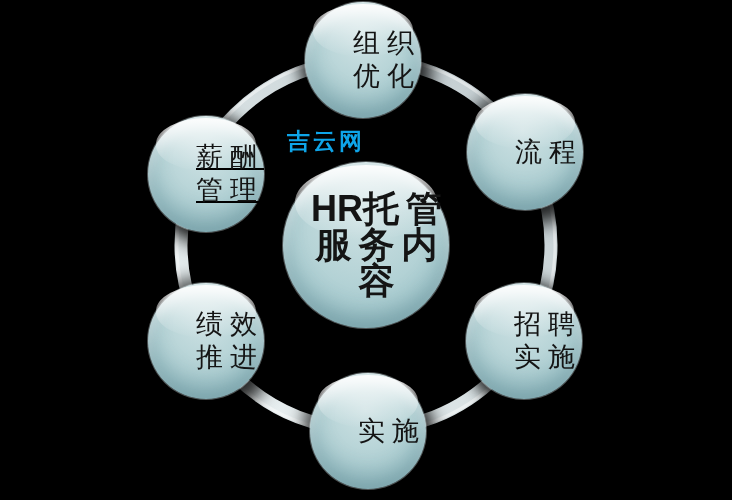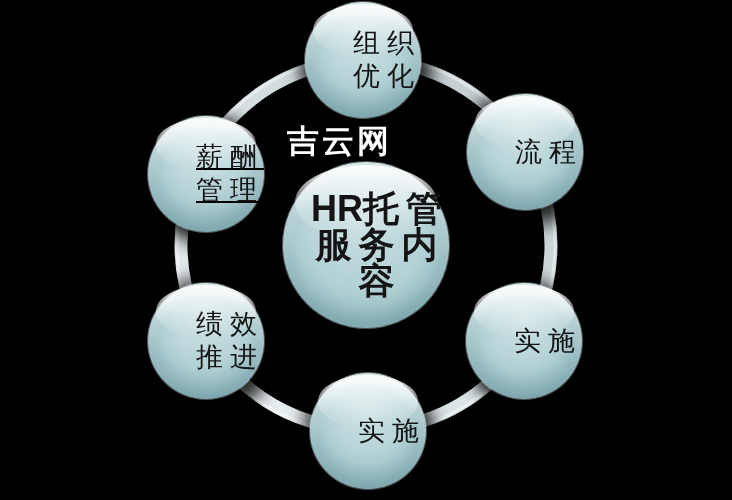--- a/index.html
+++ b/index.html
@@ -33,22 +33,22 @@
   .n-br{left:466px;top:283px;}
   .n-bottom{left:310px;top:373px;}
   .n-bl{left:148px;top:283px;}
   .n-tl{left:148px;top:116px;text-decoration:underline;}
   .n-center{left:283px;top:162px;width:166px;height:166px;}
   .n-center .line{font-size:36px;line-height:36px;letter-spacing:7px;padding-left:7px;white-space:nowrap;font-weight:600;margin-left:40px;}
   .hr-bold{font-family:"Liberation Sans","DejaVu Sans",sans-serif;font-weight:700;letter-spacing:0px;}
   .watermark{
     position:absolute;left:287px;top:123px;z-index:3;
     font-family:"Liberation Sans","DejaVu Sans",sans-serif;
-    font-weight:700;font-size:32px;line-height:36px;letter-spacing:3px;
-    color:#ffffff;white-space:nowrap;
+    font-weight:700;font-size:23px;line-height:36px;letter-spacing:3px;
+    color:#0ea5e9;white-space:nowrap;
   }
 </style>
 </head>
 <body>
 
 <div class="stage">
 
   <svg class="ring" width="732" height="500" aria-hidden="true">
     <defs>
       <linearGradient id="ringGrad" x1="0" y1="1" x2="1" y2="0">
@@ -79,20 +79,21 @@
   </div>
 
   <div class="node outer n-tr">
     <div class="label">
       <div class="line">流程</div>
     </div>
   </div>
 
   <div class="node outer n-br">
     <div class="label">
+      <div class="line">招聘</div>
       <div class="line">实施</div>
     </div>
   </div>
 
   <div class="node outer n-bottom">
     <div class="label">
       <div class="line">实施</div>
     </div>
   </div>
 

